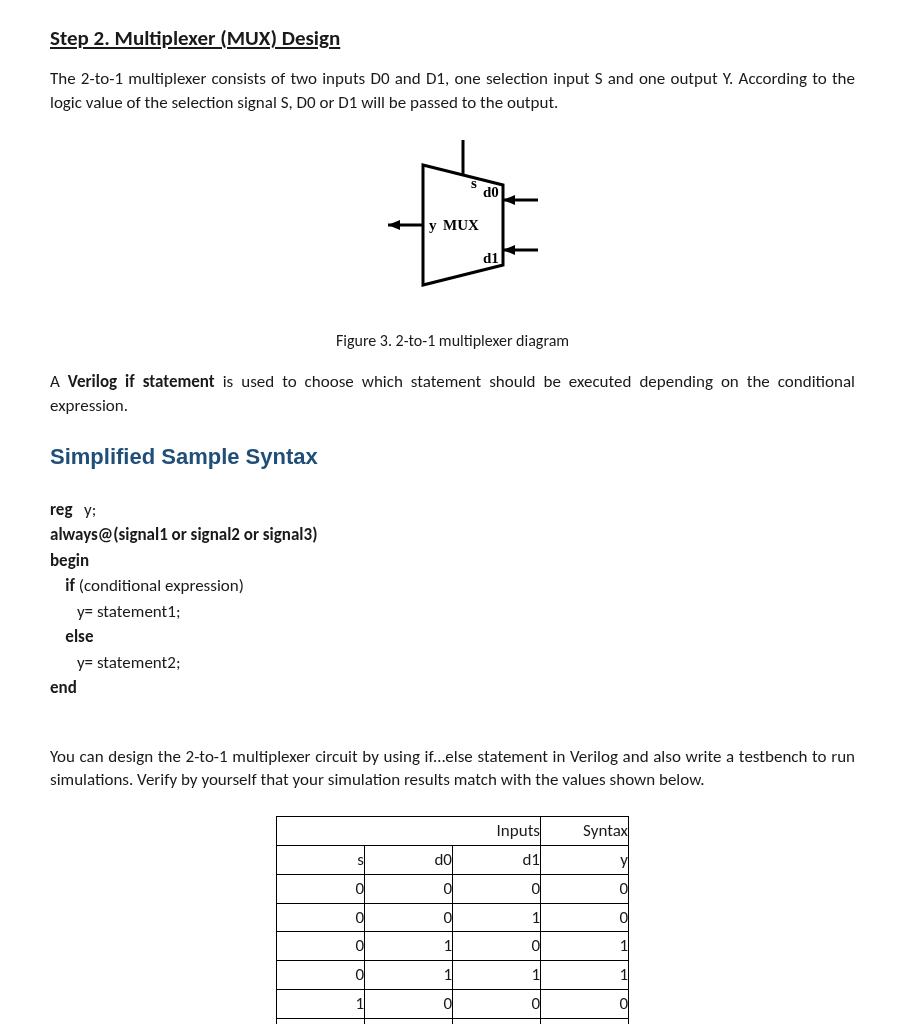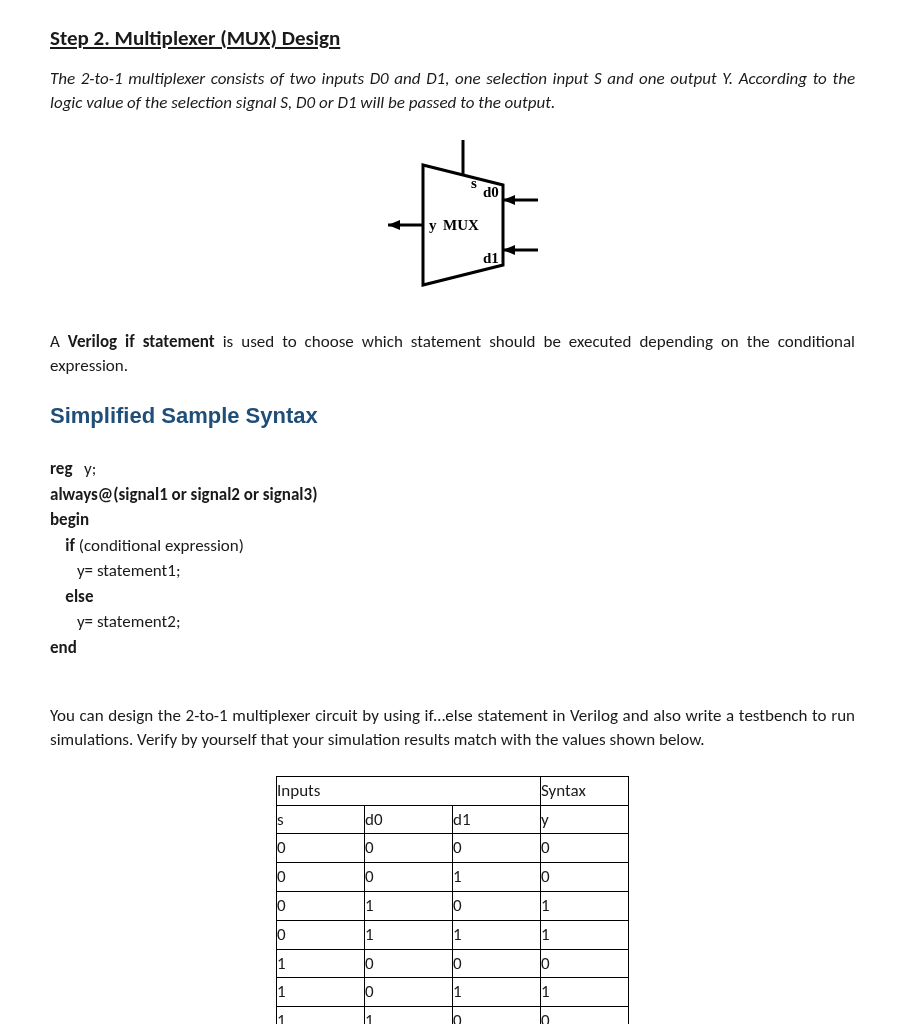--- a/index.html
+++ b/index.html
@@ -14,21 +14,20 @@
     }
     .step-title {
       font-weight: 700;
       text-decoration: underline;
       font-size: 21px;
       margin-bottom: 14px;
     }
     .para {
       text-align: justify;
       margin-bottom: 16px;
-      font-style: italic;
     }
     .figure-wrap {
       text-align: center;
       margin: 20px 0 18px 0;
     }
     .figure-caption {
       font-size: 16px;
       margin-top: 18px;
     }
     .para-just {
@@ -54,21 +53,21 @@
       display: flex;
       justify-content: center;
       margin-top: 8px;
     }
     table.truth {
       border-collapse: collapse;
     }
     table.truth th, table.truth td {
       border: 1px solid #000;
       padding: 2px 0;
-      text-align: left;
+      text-align: right;
       font-weight: 400;
       font-size: 17px;
     }
     table.truth th { font-weight: 400; }
     table.truth .col { width: 88px; }
     svg.mux-diagram { display: inline-block; }
     .mux-label {
       font-family: "Times New Roman", serif;
       font-weight: 700;
       font-size: 15px;
@@ -95,20 +94,21 @@
 
     <line x1="160" y1="115" x2="195" y2="115" stroke="#000" stroke-width="3"></line>
     <polygon points="160,115 172,110 172,120" fill="#000"></polygon>
     <text class="mux-label" x="140" y="128">d1</text>
 
     <line x1="45" y1="90" x2="80" y2="90" stroke="#000" stroke-width="3"></line>
     <polygon points="45,90 57,85 57,95" fill="#000"></polygon>
     <text class="mux-label" x="86" y="95">y</text>
     <text class="mux-label" x="100" y="95" font-size="16">MUX</text>
   </svg>
+  <div class="figure-caption">Figure 3. 2-to-1 multiplexer diagram</div>
 </div>
 
 <p class="para-just">
   <span>A </span><b>Verilog if statement</b><span> is used to choose which statement should be executed depending on the conditional expression.</span>
 </p>
 
 <div class="syntax-h">Simplified Sample Syntax</div>
 
 <div class="code-block"><b>reg</b><span>   y;</span>
 <b>always@(signal1 or signal2 or signal3)</b>

